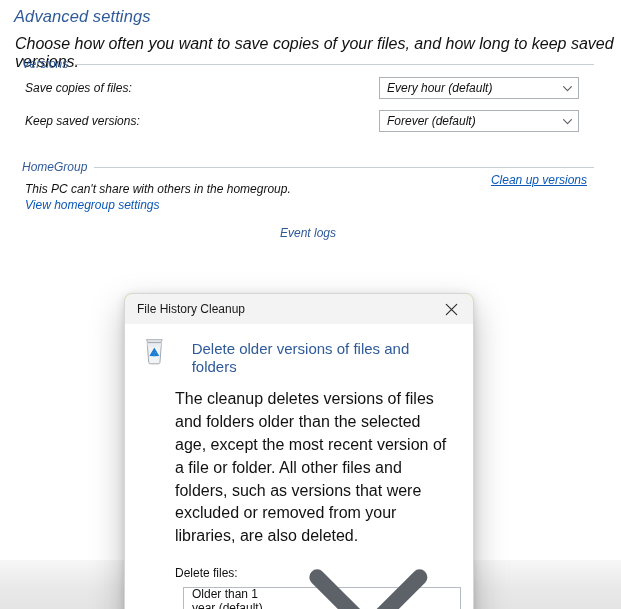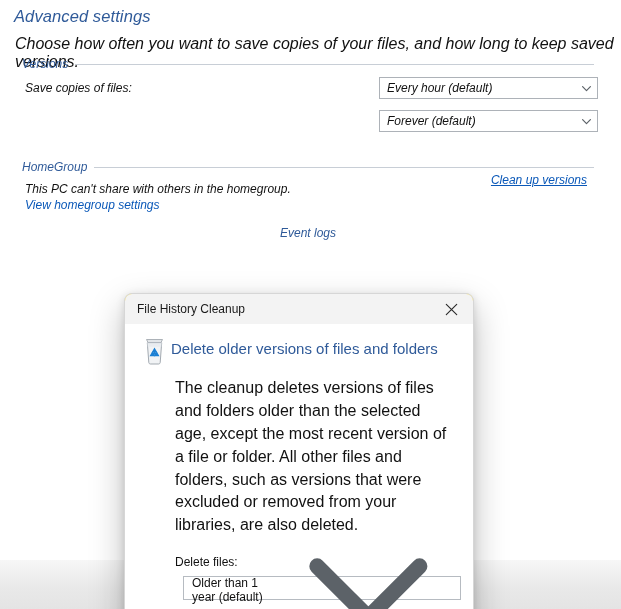--- a/index.html
+++ b/index.html
@@ -75,21 +75,21 @@
     left: 25px;
     font-size: 12px;
     color: #111111;
   }
   .lbl-save { top: 81px; }
   .lbl-keep { top: 114px; }
 
   
   .combo {
     position: absolute;
-    width: 219px;
+    width: 200px;
     height: 22px;
     background: #ffffff;
     border: 1px solid #adb2b8;
     box-sizing: border-box;
     display: flex;
     align-items: center;
     padding: 0 4px 0 7px;
     font-size: 12px;
     color: #111111;
   }
@@ -183,21 +183,21 @@
   .dlg-close svg { display: block; }
 
   .dlg-body {
     background: #ffffff;
     padding: 12px 18px 16px 16px;
   }
 
   .dlg-head {
     display: flex;
     align-items: flex-start;
-    gap: 3px;
+    gap: 24px;
     margin-bottom: 12px;
   }
   .dlg-heading {
     font-size: 15px;
     color: #2f5a99;
     padding-top: 4px;
     line-height: 1.2;
   }
   .dlg-paragraph {
     margin: 0 0 0 34px;
@@ -278,20 +278,21 @@
   </div>
 
   <div class="field-label lbl-save">Save copies of files:</div>
   <div class="combo cmb-save">
     <span class="combo-text">Every hour (default)</span>
     <svg class="chev" viewBox="0 0 12 12">
       <path d="M2.4 4.3 L6 7.9 L9.6 4.3" fill="none" stroke="#5c6268" stroke-width="1.1" stroke-linecap="round" stroke-linejoin="round"></path>
     </svg>
   </div>
 
+  <div class="field-label lbl-keep">Keep saved versions:</div>
   <div class="combo cmb-keep">
     <span class="combo-text">Forever (default)</span>
     <svg class="chev" viewBox="0 0 12 12">
       <path d="M2.4 4.3 L6 7.9 L9.6 4.3" fill="none" stroke="#5c6268" stroke-width="1.1" stroke-linecap="round" stroke-linejoin="round"></path>
     </svg>
   </div>
 
   <span class="link link-underline lnk-cleanup-versions">Clean up versions</span>
 
   <div class="group grp-homegroup">

